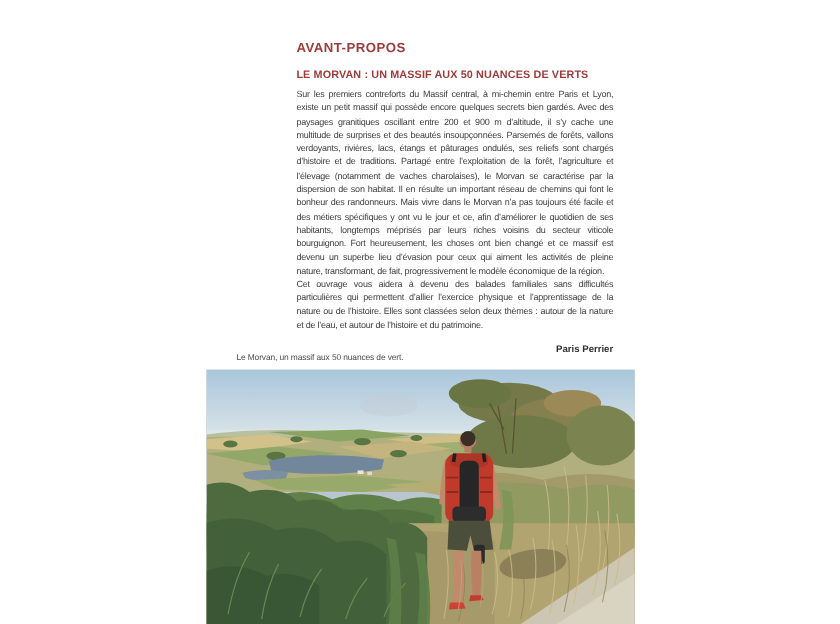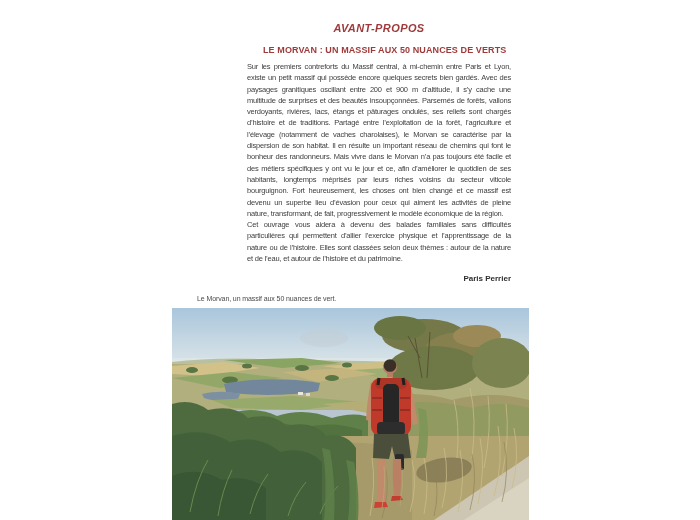--- a/index.html
+++ b/index.html
@@ -4,26 +4,26 @@
 <style>
   html,body{margin:0;padding:0;}
   body{
     width:700px;height:520px;position:relative;background:#ffffff;
     font-family:"Liberation Sans","DejaVu Sans",sans-serif;
     -webkit-font-smoothing:antialiased;overflow:hidden;
   }
   .page{position:absolute;inset:0;background:#ffffff;}
   .text-col{position:absolute;left:247px;top:22px;width:264px;}
   .running-head{
-    text-align:center;font-size:11px;font-weight:bold;letter-spacing:.4px;
-    color:var(--accent-red,#9e3a3a);margin:0 0 10px 0;line-height:13px;font-style:italic;
+    text-align:left;font-size:11px;font-weight:bold;letter-spacing:.4px;
+    color:var(--accent-red,#9e3a3a);margin:12px 0 10px 0;line-height:13px;
   }
   .section-title{
     font-size:9px;font-weight:bold;letter-spacing:.1px;
-    color:var(--accent-red,#9e3a3a);margin:0 0 5px 16px;line-height:11px;
+    color:var(--accent-red,#9e3a3a);margin:0 0 5px 0;line-height:11px;
   }
   .body-par{
     font-size:7.5px;line-height:11.3px;letter-spacing:-0.2px;
     color:var(--body-text,#3e3e3e);text-align:justify;margin:0;
   }
   .author{
     font-size:8px;font-weight:bold;color:#2e2e2e;text-align:right;
     margin:10px 0 0 0;line-height:10px;
   }
   .caption{

